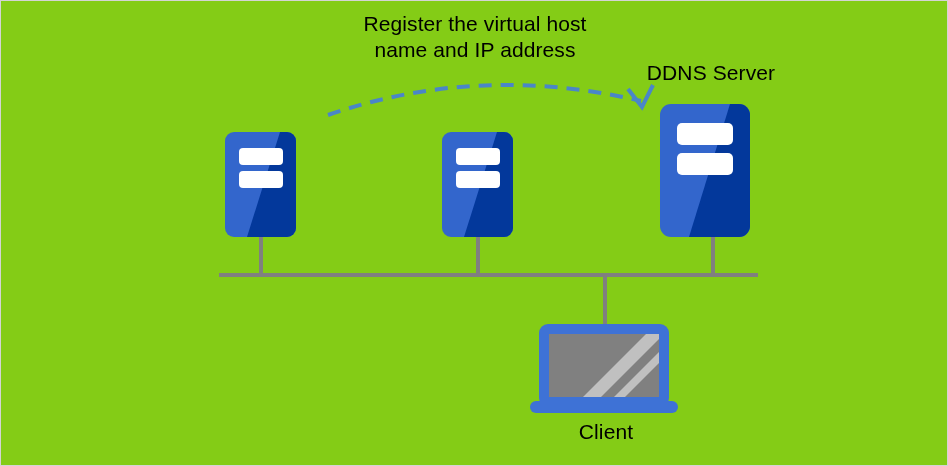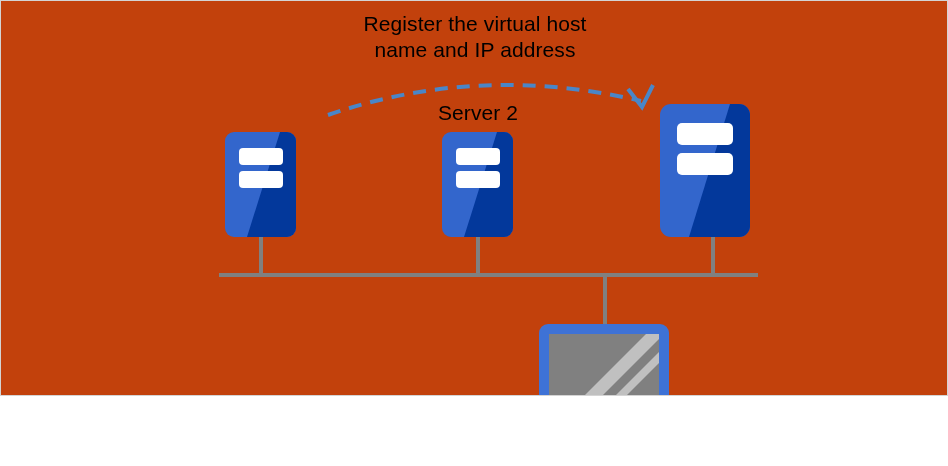--- a/index.html
+++ b/index.html
@@ -6,22 +6,22 @@
     margin: 0;
     padding: 0;
     background: #ffffff;
   }
   body {
     font-family: "Liberation Sans", sans-serif;
   }
   #diagram-root {
     position: relative;
     width: 948px;
-    height: 396px;
-    background: #c2410c;
+    height: 466px;
+    background: #84cc16;
     border: 1px solid #d4d4d4;
     box-sizing: border-box;
     overflow: hidden;
   }
   #diagram-svg {
     position: absolute;
     left: 0;
     top: 0;
     width: 948px;
     height: 466px;
@@ -132,17 +132,18 @@
         <path d="M 672 337 L 683 337 L 624 396 L 613 396 Z" fill="#c0c0c0"></path>
       </g>
       <rect x="529" y="400" width="148" height="12" rx="6" ry="6" fill="#3e72d6"></rect>
     </g>
   </svg>
 
   <div class="diagram-label" id="annotation-text">Register the virtual host
 name and IP address</div>
 
 
-  <div class="diagram-label" id="label-server-2">Server 2</div>
 
+  <div class="diagram-label" id="label-ddns-server">DDNS Server</div>
 
+  <div class="diagram-label" id="label-client">Client</div>
 
 </div>
 
 </body></html>

